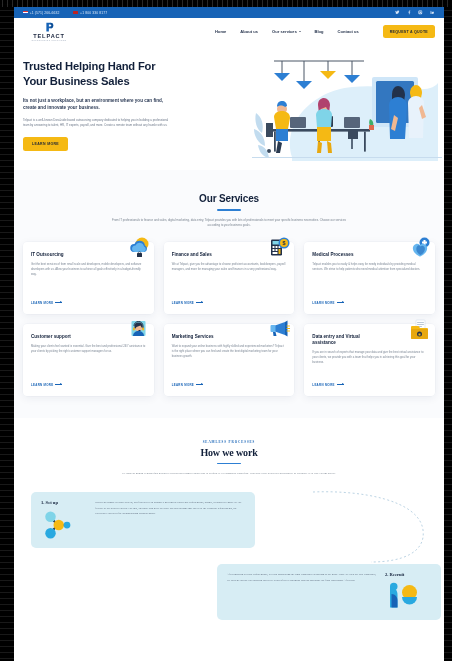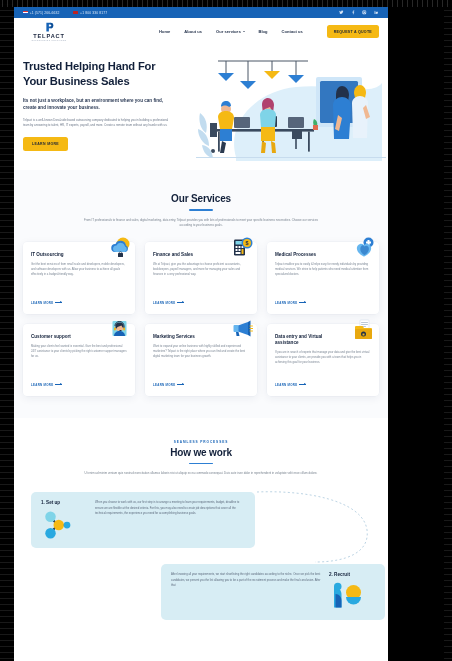--- a/index.html
+++ b/index.html
@@ -34,21 +34,21 @@
   .edge-noise.right { right: 0; width: 8px; }
   .edge-noise.top {
     top: 0; left: 0; right: 0; bottom: auto; height: 7px; width: auto;
     background: repeating-linear-gradient(90deg, #000 0 2px, #2a2a2a 2px 3px, #000 3px 5px);
   }
 
   
   #page {
     position: absolute;
     left: 14px; top: 7px;
-    width: 374px;
+    width: 430px;
     height: 654px;
     background: #ffffff;
     overflow: hidden;
   }
 
   
   .topbar {
     height: 11px;
     background: #1763b6;
     display: flex;
@@ -244,20 +244,21 @@
     content: ""; position: absolute; right: 0; top: -1.3px;
     border-left: 2.4px solid #1763b6;
     border-top: 1.4px solid transparent;
     border-bottom: 1.4px solid transparent;
   }
 
   
   .how {
     background: #ffffff;
     padding: 22px 9px 0 9px;
+    font-family: Liberation Serif, serif;
   }
   .steps { margin-top: 16px; position: relative; }
   .step {
     position: relative;
     background: #d7edf4;
     border-radius: 5px;
     padding: 8px 10px;
     display: flex;
     align-items: flex-start;
     gap: 8px;

